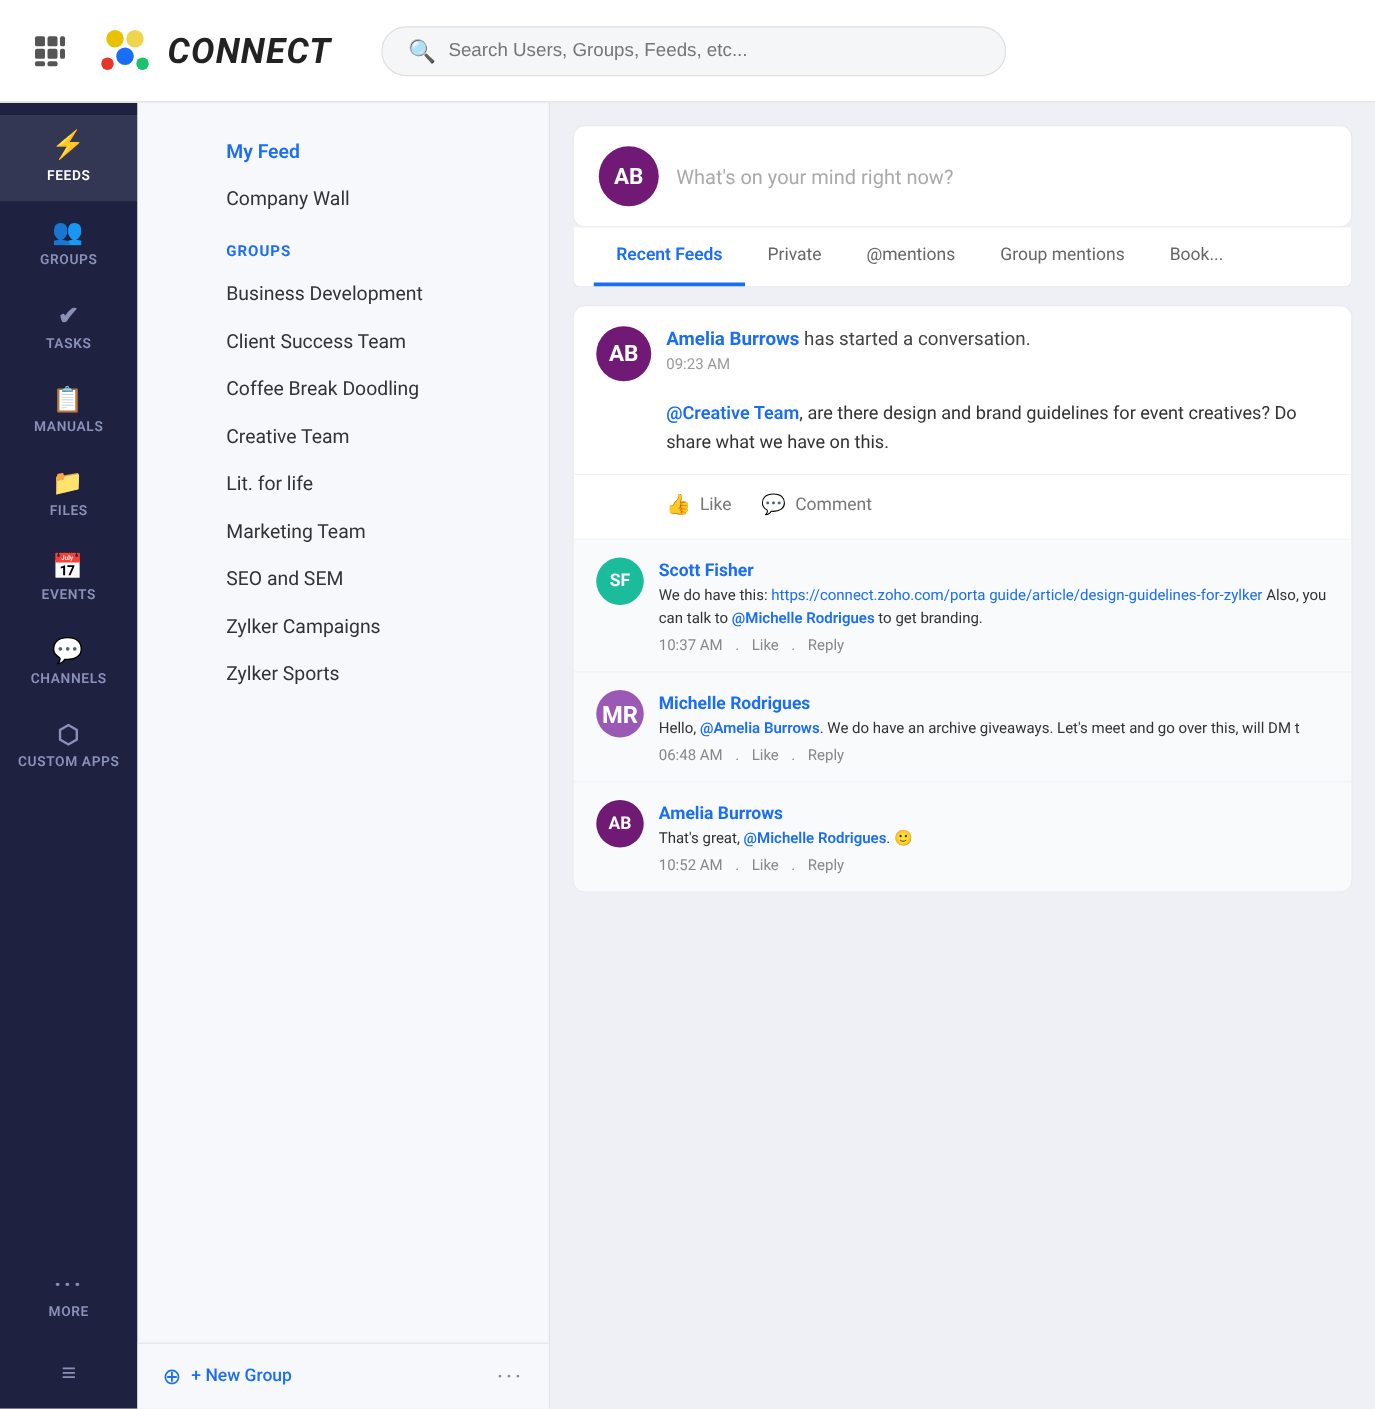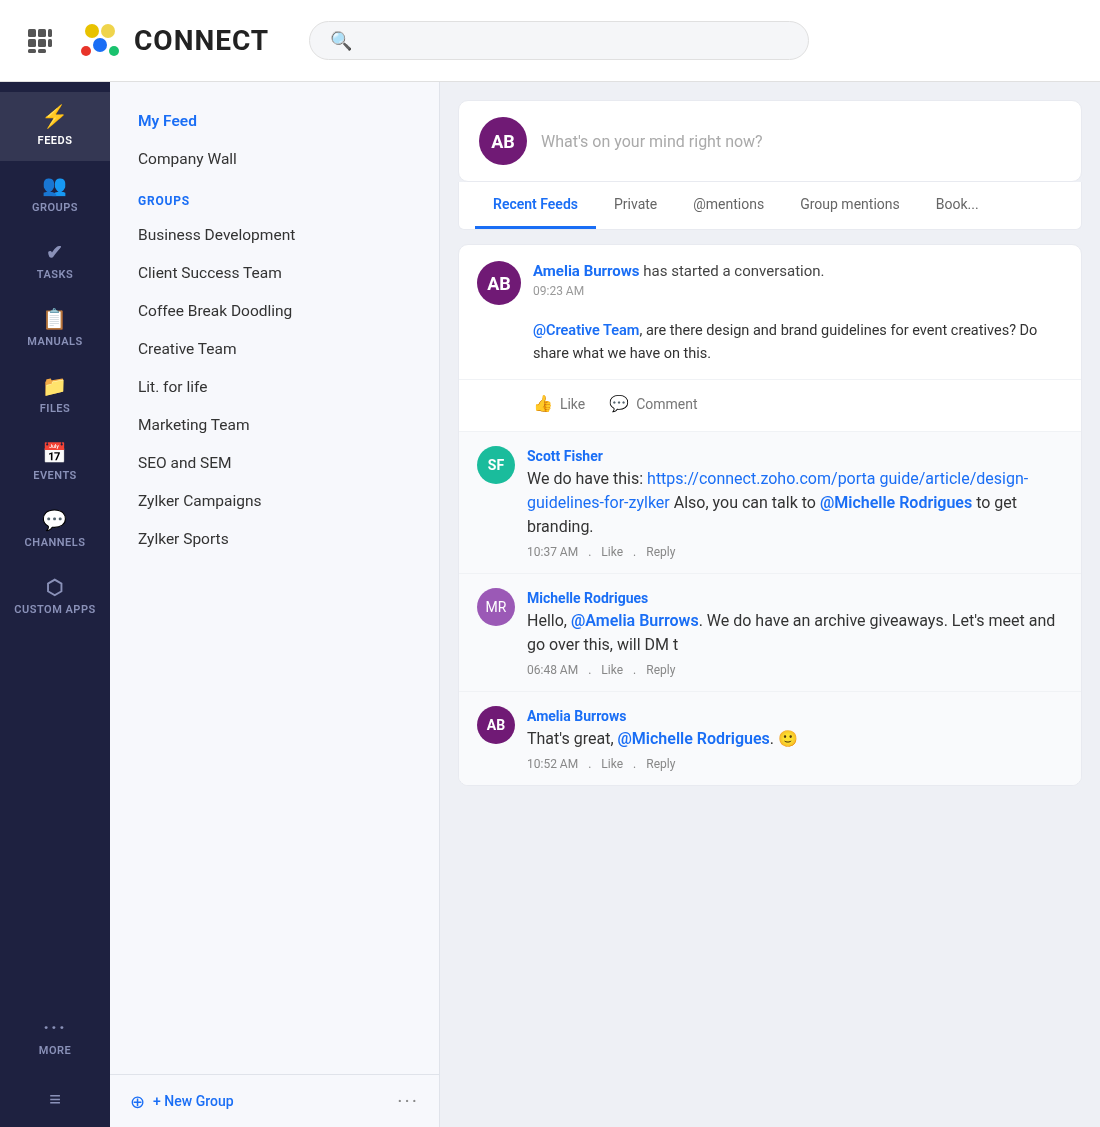--- a/index.html
+++ b/index.html
@@ -24,20 +24,21 @@
       justify-content: center;
       cursor: pointer;
       margin-right: 16px;
     }
     .grid-icon svg { width: 28px; height: 28px; }
     .logo-area {
       display: flex;
       align-items: center;
       gap: 10px;
       margin-right: 40px;
+      font-style: italic;
     }
     .logo-icon { width: 48px; height: 48px; }
     .logo-text {
       font-size: 28px;
       font-weight: 700;
       color: #222;
       letter-spacing: 1px;
     }
     .search-bar {
       display: flex;
@@ -106,20 +107,21 @@
       border-right: 1px solid #e0e3ea;
       display: flex;
       flex-direction: column;
       overflow: hidden;
       flex-shrink: 0;
     }
     .sidebar-content {
       flex: 1;
       overflow-y: auto;
       padding: 20px 0 0 0;
+      margin-left: 43px;
     }
     .sidebar-item {
       padding: 10px 28px;
       font-size: 15.5px;
       color: #333;
       cursor: pointer;
       transition: background 0.1s;
     }
     .sidebar-item.active { color: #1a6ef5; font-weight: 600; }
     .sidebar-section-label {
@@ -298,21 +300,21 @@
     .comment-avatar {
       width: 38px;
       height: 38px;
       border-radius: 50%;
       overflow: hidden;
       flex-shrink: 0;
       background: #ddd;
     }
     .comment-body { flex: 1; }
     .comment-name { font-weight: 700; color: #1a6ef5; font-size: 14px; }
-    .comment-text { font-size: 16px; color: #333; line-height: 1.5; margin-top: 2px; }
+    .comment-text { font-size: 12px; color: #333; line-height: 1.5; margin-top: 2px; }
     .comment-meta { font-size: 12px; color: #999; margin-top: 6px; display: flex; gap: 10px; }
     .comment-meta span { cursor: pointer; color: #888; }
     .dot { color: #ccc; }
 
     
     .av-blue { background: #701a75; justify-content: center; }
     .av-purple { background: #9b59b6; }
     .av-teal { background: #1abc9c; }
 
     
@@ -341,20 +343,21 @@
       <circle cx="16" cy="14" r="7" fill="#e8c200"></circle>
       <circle cx="32" cy="14" r="7" fill="#e8c200" opacity="0.7"></circle>
       <circle cx="24" cy="28" r="7" fill="#1a6ef5"></circle>
       <circle cx="10" cy="34" r="5" fill="#e8342a"></circle>
       <circle cx="38" cy="34" r="5" fill="#1ac26e"></circle>
     </svg>
     <span class="logo-text">CONNECT</span>
   </div>
   <div class="search-bar">
     <span style="color:#aaa;font-size:18px;">🔍</span>
+    <input type="text" placeholder="Search Users, Groups, Feeds, etc..." style="">
   </div>
 </div>
 
 <div class="main-layout">
 
   <div class="icon-nav">
     <div class="nav-item active">
       <span class="nav-icon">⚡</span>
       <span class="nav-label">FEEDS</span>
     </div>
@@ -479,21 +482,21 @@
               <span class="dot">.</span>
               <span>Like</span>
               <span class="dot">.</span>
               <span>Reply</span>
             </div>
           </div>
         </div>
 
         <div class="comment">
           <div class="comment-avatar av-purple">
-            <div style="width:100%;height:100%;display:flex;align-items:center;justify-content:center;font-size:14px;font-weight:normal;color:#fff;text-align:center;">MR</div>
+            <div style="width:100%;height:100%;display:flex;align-items:center;justify-content:center;font-size:19px;font-weight:bold;color:#fff;text-align:center;">MR</div>
           </div>
           <div class="comment-body">
             <span class="comment-name">Michelle Rodrigues</span>
             <div class="comment-text">
               Hello, <span class="mention">@Amelia Burrows</span>. We do have an archive giveaways. Let's meet and go over this, will DM t
             </div>
             <div class="comment-meta">
               <span>06:48 AM</span>
               <span class="dot">.</span>
               <span>Like</span>

